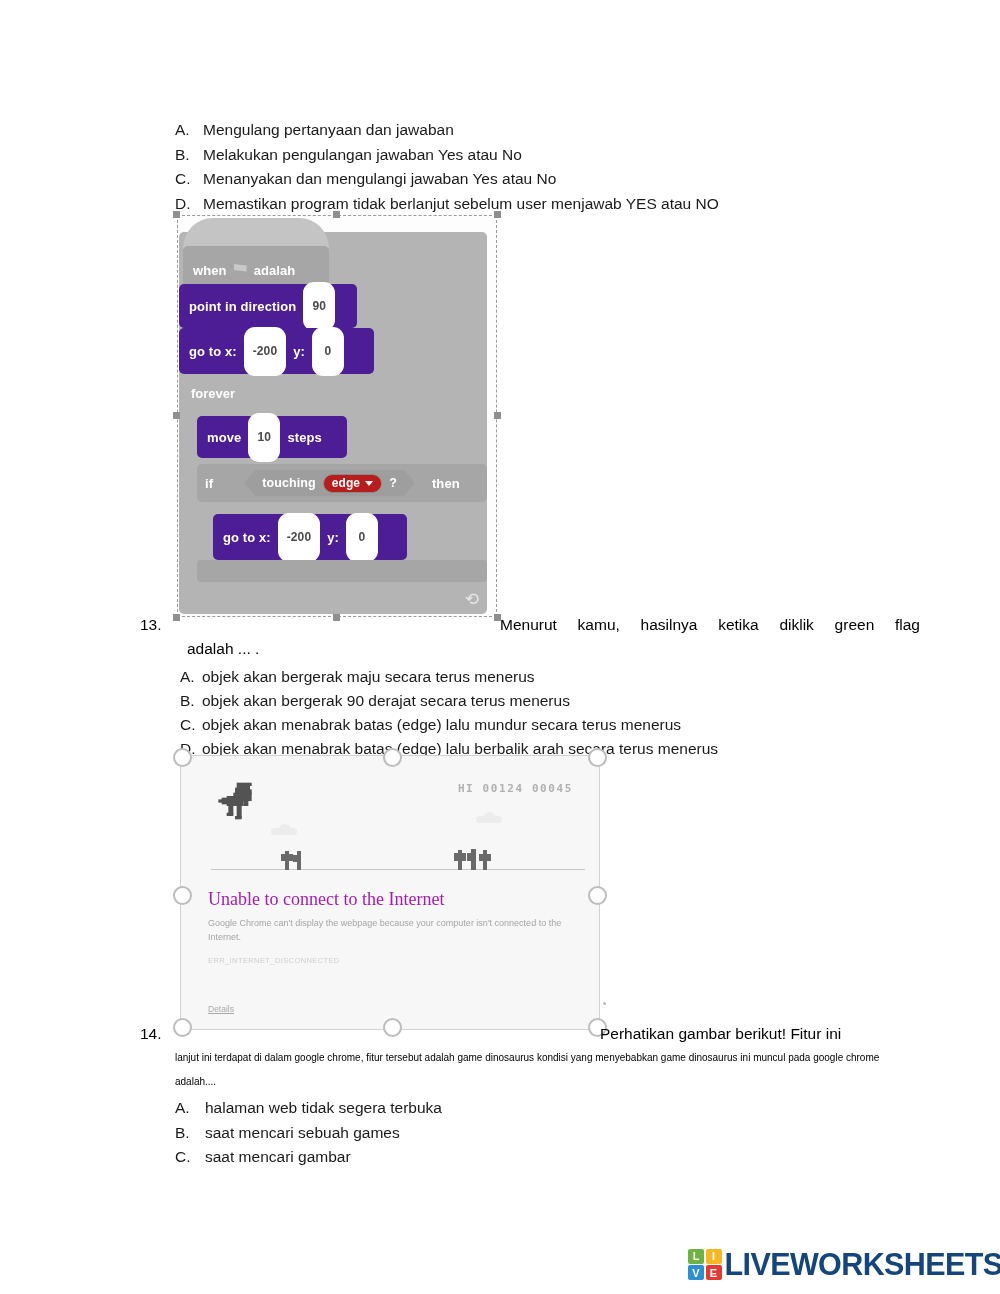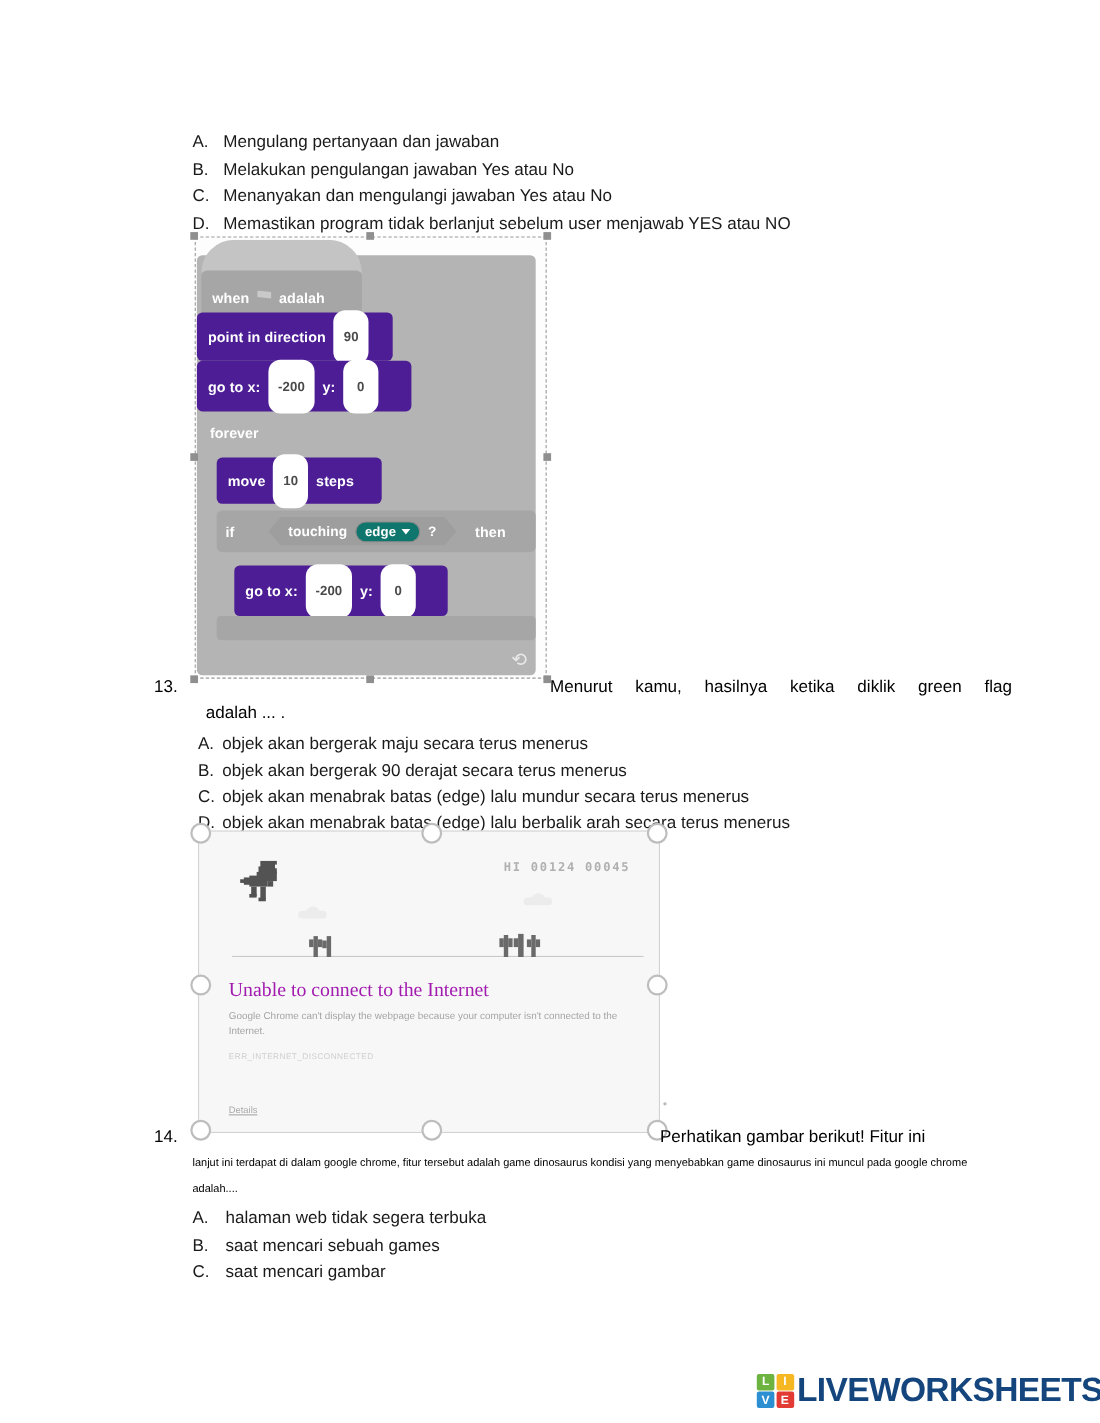--- a/index.html
+++ b/index.html
@@ -165,21 +165,21 @@
     color: #4a4a4a;
     border-radius: 11px;
     padding: 17px 9px;
     font-size: 12px;
     font-weight: bold;
     min-width: 14px;
     text-align: center;
     line-height: 15px;
   }
   .oval-grey {
-    background: #0f766e;
+    background: #b91c1c;
     color: #ffffff;
     border: 1px solid #8a8a8a;
     border-radius: 11px;
     padding: 1px 8px;
     font-size: 12px;
     display: inline-flex;
     align-items: center;
     gap: 5px;
     line-height: 15px;
   }

